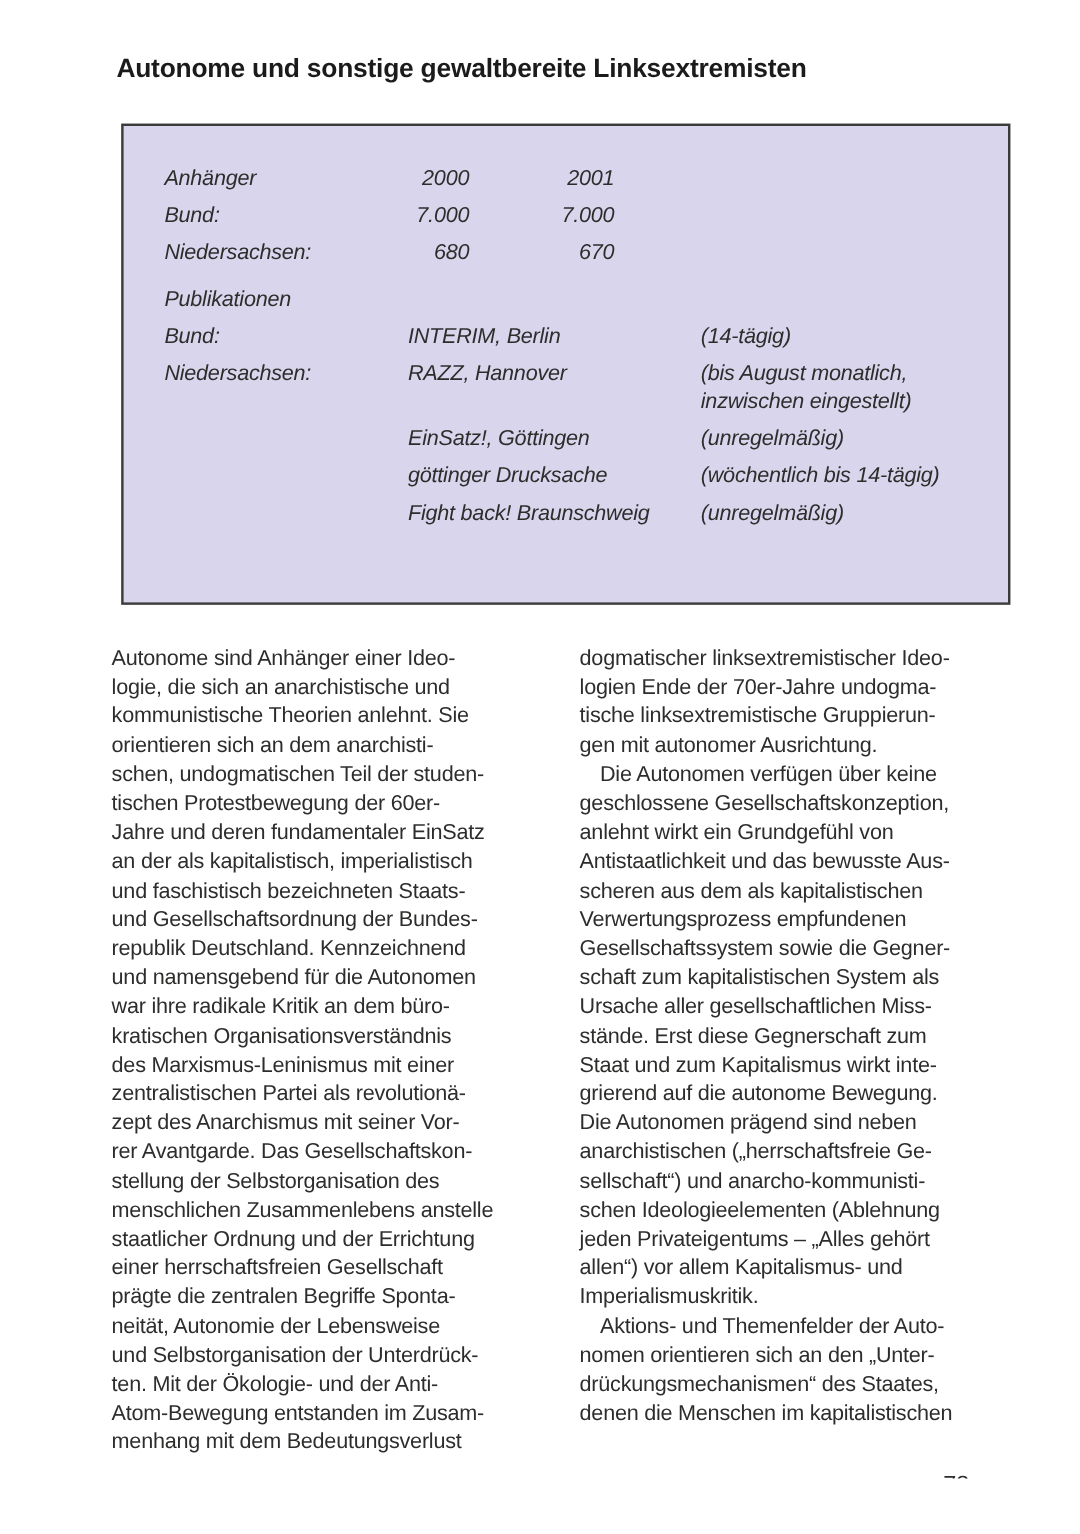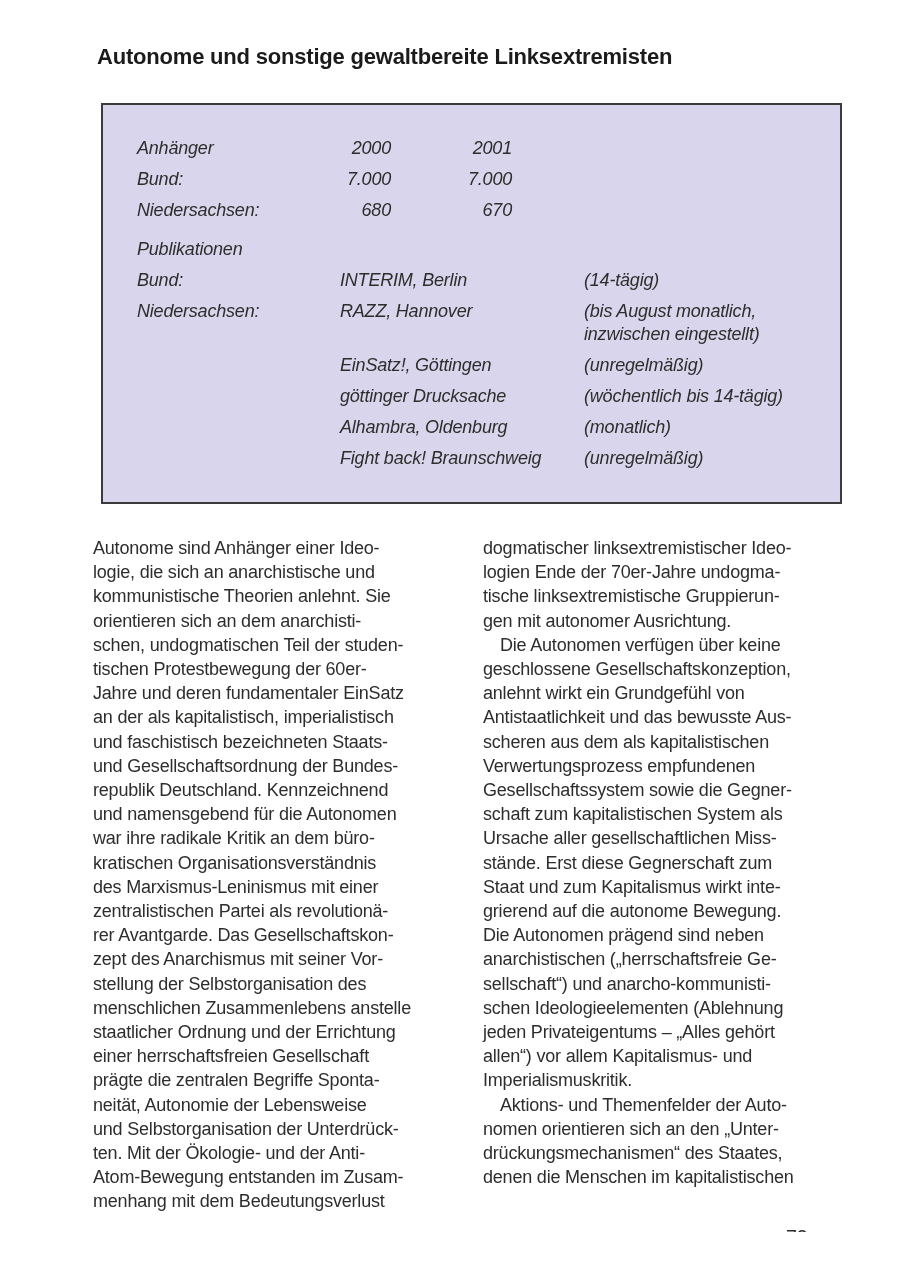--- a/index.html
+++ b/index.html
@@ -95,27 +95,20 @@
           </div>
           <div class="pub-row">
             <div class="cell"></div>
             <div class="cell">göttinger Drucksache</div>
             <div class="cell">
               <div>(wöchentlich bis 14-tägig)</div>
             </div>
           </div>
           <div class="pub-row">
             <div class="cell"></div>
-            <div class="cell">Alhambra, Oldenburg</div>
-            <div class="cell">
-              <div>(monatlich)</div>
-            </div>
-          </div>
-          <div class="pub-row">
-            <div class="cell"></div>
             <div class="cell">Fight back! Braunschweig</div>
             <div class="cell">
               <div>(unregelmäßig)</div>
             </div>
           </div>
         </div>
     </div>
   </div>
 
   <div class="bodytext col-left">
@@ -128,22 +121,22 @@
       <div class="line">Jahre und deren fundamentaler EinSatz</div>
       <div class="line">an der als kapitalistisch, imperialistisch</div>
       <div class="line">und faschistisch bezeichneten Staats-</div>
       <div class="line">und Gesellschaftsordnung der Bundes-</div>
       <div class="line">republik Deutschland. Kennzeichnend</div>
       <div class="line">und namensgebend für die Autonomen</div>
       <div class="line">war ihre radikale Kritik an dem büro-</div>
       <div class="line">kratischen Organisationsverständnis</div>
       <div class="line">des Marxismus-Leninismus mit einer</div>
       <div class="line">zentralistischen Partei als revolutionä-</div>
+      <div class="line">zept des Anarchismus mit seiner Vor-</div>
       <div class="line">rer Avantgarde. Das Gesellschaftskon-</div>
-      <div class="line">zept des Anarchismus mit seiner Vor-</div>
       <div class="line">stellung der Selbstorganisation des</div>
       <div class="line">menschlichen Zusammenlebens anstelle</div>
       <div class="line">staatlicher Ordnung und der Errichtung</div>
       <div class="line">einer herrschaftsfreien Gesellschaft</div>
       <div class="line">prägte die zentralen Begriffe Sponta-</div>
       <div class="line">neität, Autonomie der Lebensweise</div>
       <div class="line">und Selbstorganisation der Unterdrück-</div>
       <div class="line">ten. Mit der Ökologie- und der Anti-</div>
       <div class="line">Atom-Bewegung entstanden im Zusam-</div>
       <div class="line">menhang mit dem Bedeutungsverlust</div>

